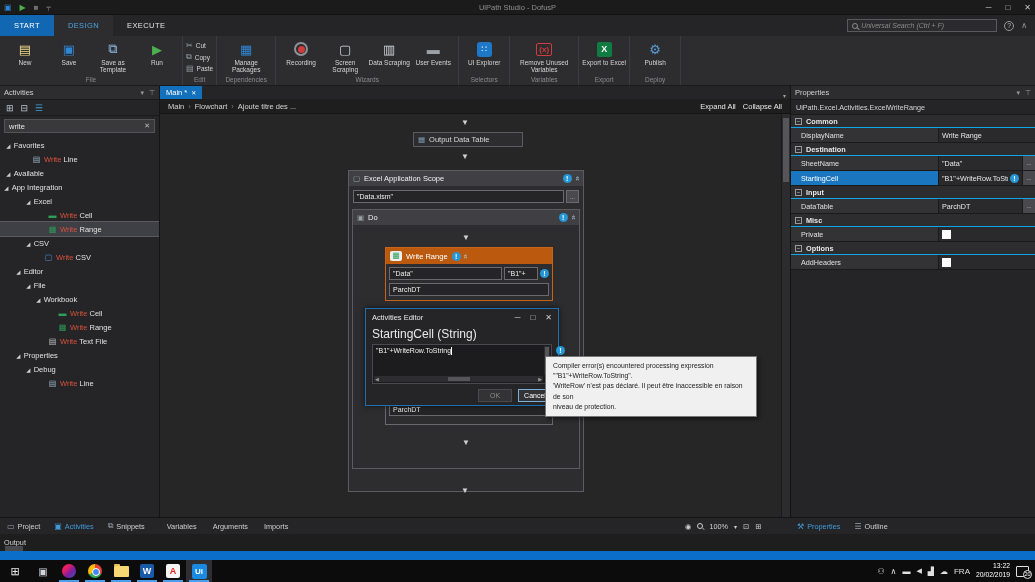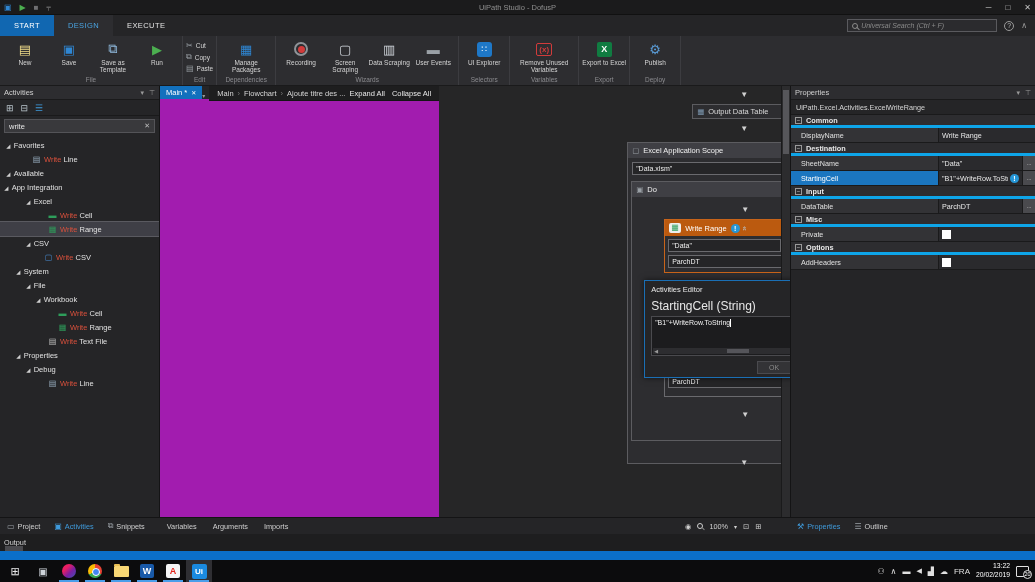--- a/index.html
+++ b/index.html
@@ -51,21 +51,21 @@
   #actsearch input{flex:1;background:transparent;border:0;outline:0;color:#e6e6e6;font-size:7.5px;font-family:inherit}
   #actsearch .clr{color:#bbb;font-size:7px}
   #tree{flex:1;padding-top:2px;overflow:hidden}
   .trow{height:14px;display:flex;align-items:center;gap:3px;font-size:7.5px;color:#e0e0e0}
   .trow .exp{color:#cfcfcf;font-size:6px;transform:scale(.9)}
   .trow .ticon{font-size:8px;width:9px;text-align:center}
   .trow .tmatch{color:#d9503c}
   .trow.selected{background:#3f3f46;outline:1px solid #5a5a60}
   .ic-gray{color:#9fb6c8}.ic-green{color:#2e9e5b}.ic-blue{color:#4a90d9}.ic-file{color:#c8c8c8}
   
-  #mainpanel{flex:1;display:flex;min-width:0;background:#a21caf}
+  #mainpanel{flex:1;display:flex;flex-direction:column;min-width:0;background:#15803d}
   #tabstrip{height:13px;background:#252527;display:flex;align-items:flex-end}
   #maintab{background:#1270bd;color:#fff;height:13px;display:flex;align-items:center;gap:4px;padding:0 6px;font-size:7.5px}
   #tabstrip .tsr{margin-left:auto;color:#9a9a9a;padding-right:4px;font-size:6px}
   #breadcrumb{height:15px;background:#1e1e1f;display:flex;align-items:center;gap:4px;padding:0 8px;font-size:7.5px;color:#d5d5d5;border-bottom:1px solid #141415}
   #breadcrumb .sep{color:#7a7a7a}
   #breadcrumb .bright{margin-left:auto;display:flex;gap:7px;color:#e8e8e8}
   #canvas{position:relative;flex:1;background:#262627;overflow:hidden}
   .vscroll{position:absolute;right:0;top:0;bottom:0;width:9px;background:#2c2c2e;border-left:1px solid #1a1a1b}
   .vscroll .thumb{position:absolute;left:1px;right:1px;top:4px;height:64px;background:#56565a}
   .darr{position:absolute;color:#d0d0d0;font-size:8px;transform:translateX(-50%)}
@@ -94,21 +94,21 @@
   #exdlg .dfoot{display:flex;justify-content:flex-end;gap:6px;padding:5px 6px 6px}
   .dbtn{width:34px;height:13px;display:flex;align-items:center;justify-content:center;font-size:7px}
   .dbtn.ok{background:#333336;color:#8a8a8a;border:1px solid #4a4a4e}
   .dbtn.cancel{background:#333336;color:#fff;border:1px solid #7ab0dc}
   .exinfo{position:absolute;right:-13px;top:2px}
   
   #errtip{position:absolute;background:#f0f0f0;border:1px solid #767676;color:#1b1b1b;font-size:6.8px;line-height:1.5;padding:4px 7px;z-index:6;box-shadow:2px 2px 4px rgba(0,0,0,.5)}
   
   #rightpanel{width:245px;background:#252527;border-left:1px solid #141415;display:flex;flex-direction:column}
   #propclass{height:15px;display:flex;align-items:center;padding:0 5px;font-size:7.2px;color:#d5d5d5;background:#252527;border-bottom:1px solid #1a1a1b}
-  .psec{height:13px;background:#2d2d30;display:flex;align-items:center;gap:4px;padding:0 4px;font-weight:bold;font-size:7.3px;color:#e8e8e8;border-bottom:3px solid #0ea5e9}
+  .psec{height:13px;background:#2d2d30;display:flex;align-items:center;gap:4px;padding:0 4px;font-weight:bold;font-size:7.3px;color:#e8e8e8;border-bottom:1px solid #0ea5e9}
   .psec .pm{width:7px;height:7px;border:1px solid #9a9a9a;font-size:6px;line-height:5px;text-align:center;color:#cfcfcf;font-weight:normal}
   .prow{height:15px;display:flex;align-items:stretch;border-bottom:1px solid #1a1a1b;font-size:7.2px}
   .prow .plabel{width:148px;display:flex;align-items:center;padding-left:10px;background:#333336;color:#e0e0e0;border-right:1px solid #1a1a1b}
   .prow.sel .plabel{background:#1b76c0;color:#fff}
   .prow .pval{flex:1;display:flex;align-items:center;padding:0 3px;background:#2a2a2d;color:#e8e8e8;white-space:nowrap;overflow:hidden;gap:2px}
   .prow .pdots{width:13px;background:#4a4a4e;border-left:1px solid #1a1a1b;display:flex;align-items:center;justify-content:center;font-size:6px;color:#ddd}
   .cbox{width:9px;height:9px;background:#fff}
   
   #bottomtabs{left:0;top:517px;width:1035px;height:17px;background:#252527;border-top:1px solid #141415;display:flex;align-items:center;font-size:7.3px}
   .btab{display:flex;align-items:center;gap:3px;padding:0 7px;height:100%;color:#cfcfcf}
@@ -354,21 +354,21 @@
       <div class="trow" style="padding-left:26px">
         <span class="exp">◢</span>
         <span>CSV</span>
       </div>
       <div class="trow" style="padding-left:44px">
         <span class="ticon ic-blue">▢</span>
         <span><span class="tmatch">Write</span><span> CSV</span></span>
       </div>
       <div class="trow" style="padding-left:16px">
         <span class="exp">◢</span>
-        <span>System</span>
+        <span>Editor</span>
       </div>
       <div class="trow" style="padding-left:26px">
         <span class="exp">◢</span>
         <span>File</span>
       </div>
       <div class="trow" style="padding-left:36px">
         <span class="exp">◢</span>
         <span>Workbook</span>
       </div>
       <div class="trow" style="padding-left:58px">

